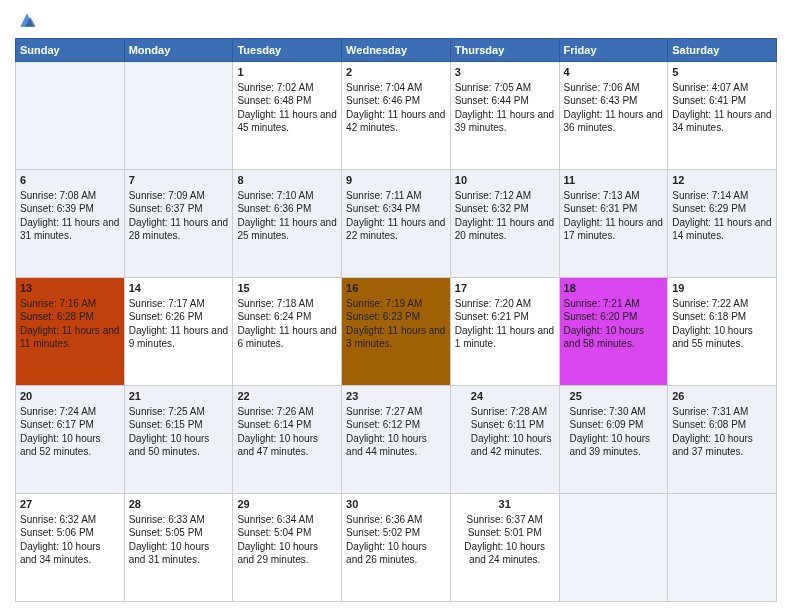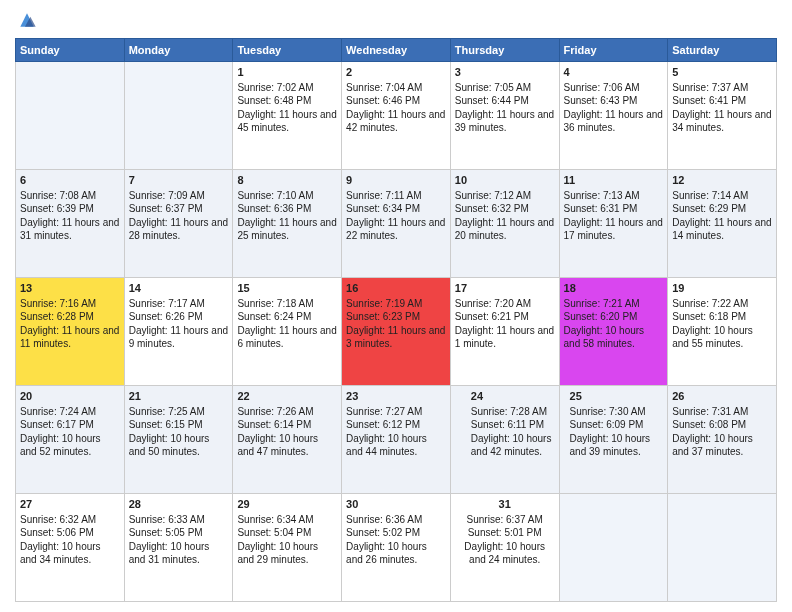--- a/index.html
+++ b/index.html
@@ -159,21 +159,21 @@
             <div class="cell-text">Daylight: 11 hours and 39 minutes.</div>
           </td>
           <td style="background: rgb(255, 255, 255);">
             <span class="day-num">4</span>
             <div class="cell-text">Sunrise: 7:06 AM</div>
             <div class="cell-text">Sunset: 6:43 PM</div>
             <div class="cell-text">Daylight: 11 hours and 36 minutes.</div>
           </td>
           <td style="background: rgb(255, 255, 255);">
             <span class="day-num">5</span>
-            <div class="cell-text">Sunrise: 7:37 AM</div>
+            <div class="cell-text">Sunrise: 4:07 AM</div>
             <div class="cell-text">Sunset: 6:41 PM</div>
             <div class="cell-text">Daylight: 11 hours and 34 minutes.</div>
           </td>
         </tr>
         <tr>
           <td style="background: rgb(238, 242, 248);">
             <span class="day-num">6</span>
             <div class="cell-text">Sunrise: 7:08 AM</div>
             <div class="cell-text">Sunset: 6:39 PM</div>
             <div class="cell-text">Daylight: 11 hours and 31 minutes.</div>
@@ -209,39 +209,39 @@
             <div class="cell-text">Daylight: 11 hours and 17 minutes.</div>
           </td>
           <td style="background: rgb(238, 242, 248);">
             <span class="day-num">12</span>
             <div class="cell-text">Sunrise: 7:14 AM</div>
             <div class="cell-text">Sunset: 6:29 PM</div>
             <div class="cell-text">Daylight: 11 hours and 14 minutes.</div>
           </td>
         </tr>
         <tr>
-          <td style="background: #fde047;">
+          <td style="background: #c2410c;">
             <span class="day-num">13</span>
             <div class="cell-text">Sunrise: 7:16 AM</div>
             <div class="cell-text">Sunset: 6:28 PM</div>
             <div class="cell-text">Daylight: 11 hours and 11 minutes.</div>
           </td>
           <td style="background: rgb(255, 255, 255);">
             <span class="day-num">14</span>
             <div class="cell-text">Sunrise: 7:17 AM</div>
             <div class="cell-text">Sunset: 6:26 PM</div>
             <div class="cell-text">Daylight: 11 hours and 9 minutes.</div>
           </td>
           <td style="background: rgb(255, 255, 255);">
             <span class="day-num">15</span>
             <div class="cell-text">Sunrise: 7:18 AM</div>
             <div class="cell-text">Sunset: 6:24 PM</div>
             <div class="cell-text">Daylight: 11 hours and 6 minutes.</div>
           </td>
-          <td style="background: #ef4444;">
+          <td style="background: #a16207;">
             <span class="day-num">16</span>
             <div class="cell-text">Sunrise: 7:19 AM</div>
             <div class="cell-text">Sunset: 6:23 PM</div>
             <div class="cell-text">Daylight: 11 hours and 3 minutes.</div>
           </td>
           <td style="background: rgb(255, 255, 255);">
             <span class="day-num">17</span>
             <div class="cell-text">Sunrise: 7:20 AM</div>
             <div class="cell-text">Sunset: 6:21 PM</div>
             <div class="cell-text">Daylight: 11 hours and 1 minute.</div>

